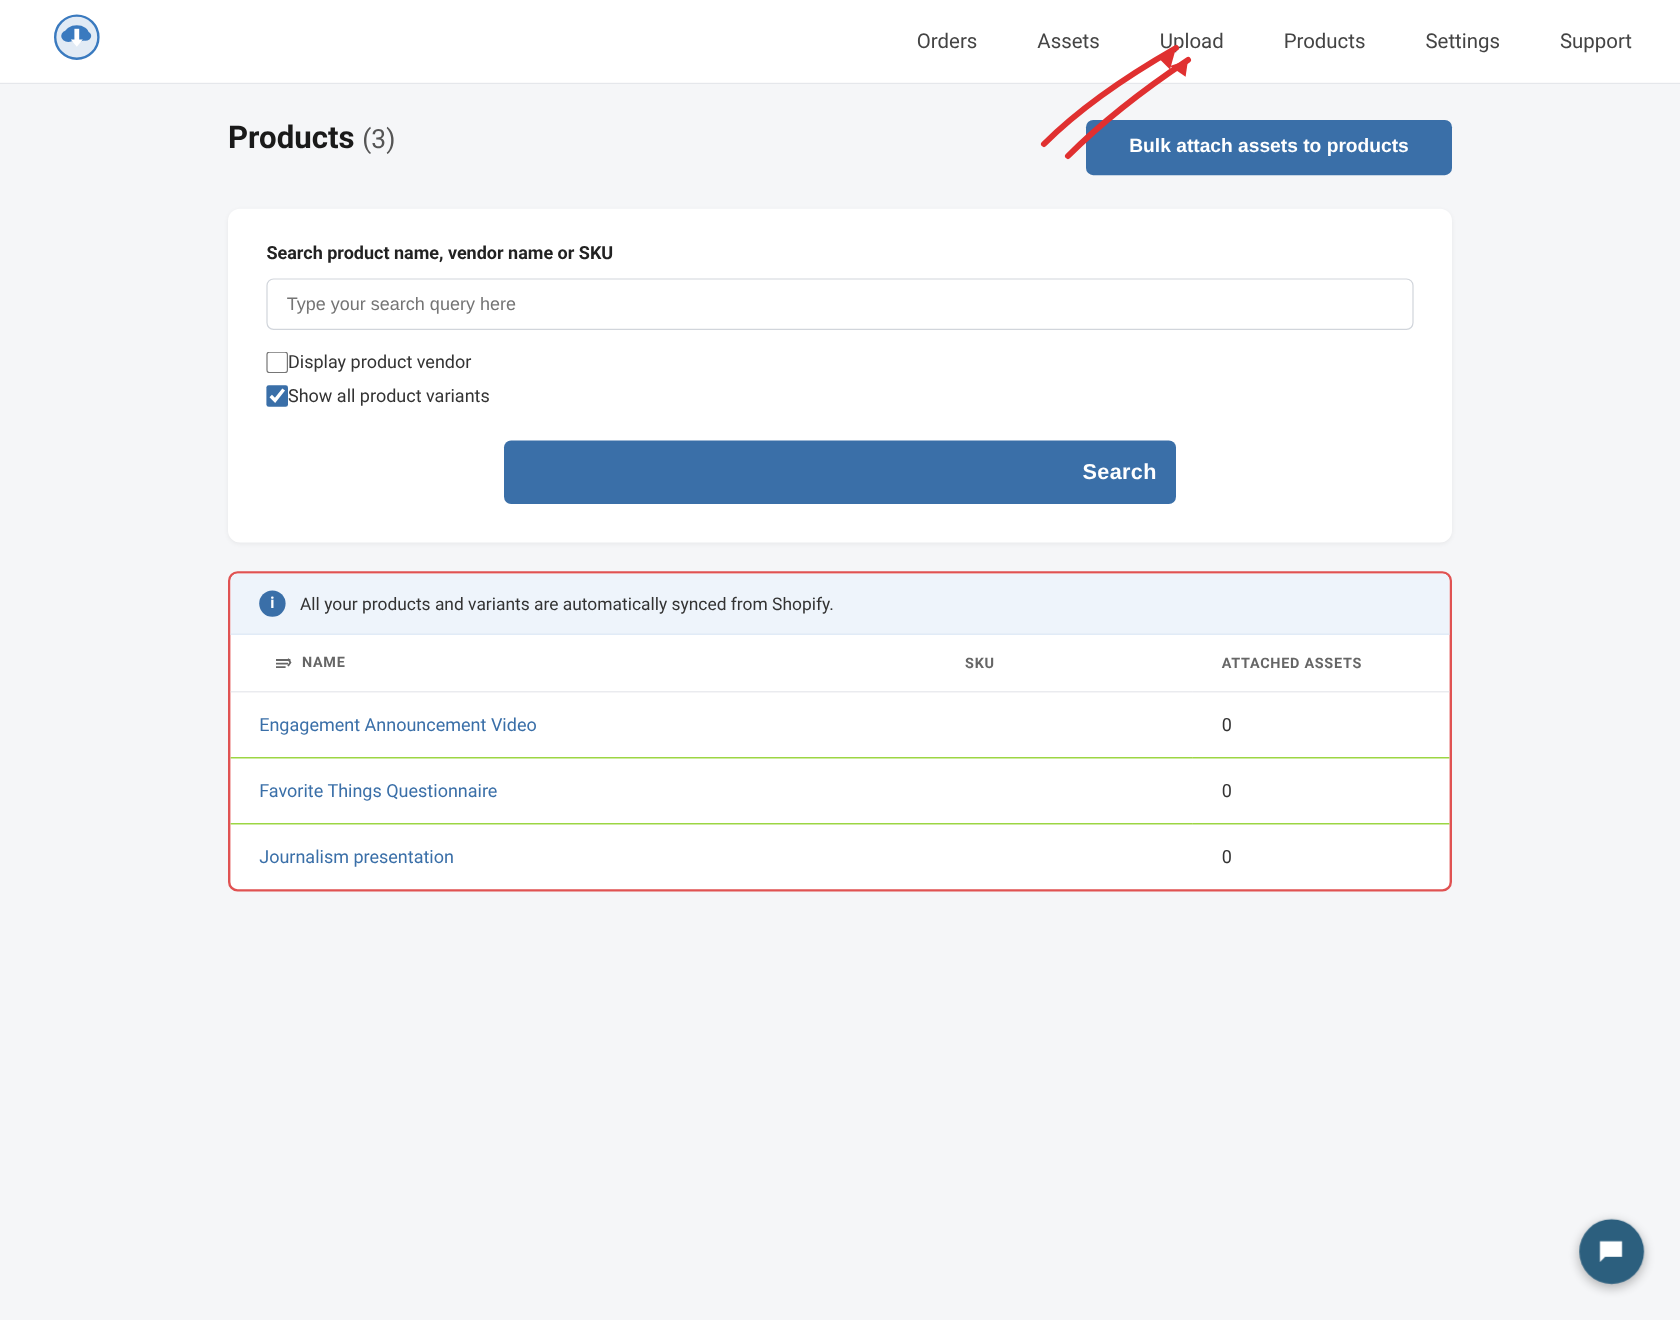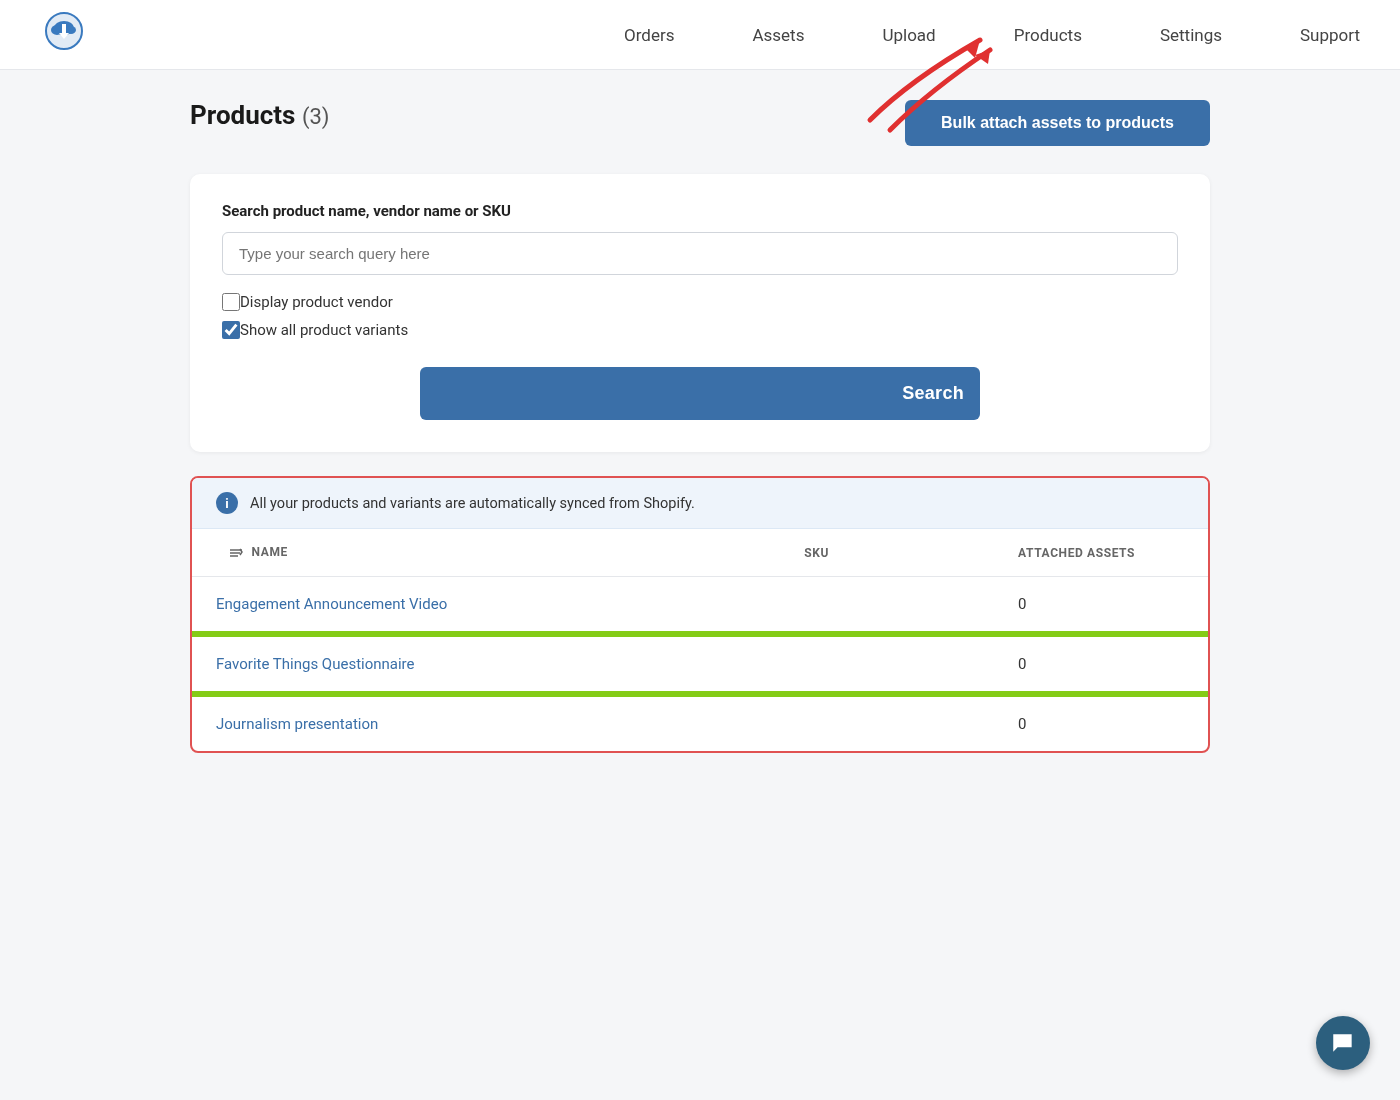--- a/index.html
+++ b/index.html
@@ -21,21 +21,21 @@
     }
     .nav-logo {
       margin-right: auto;
     }
     .logo-icon {
       width: 48px;
       height: 48px;
     }
     .nav-links {
       display: flex;
-      gap: 78px;
+      gap: 50px;
       list-style: none;
     }
     .nav-links a {
       text-decoration: none;
       color: #444;
       font-size: 17px;
     }
 
     
     .page {
@@ -186,21 +186,21 @@
     thead th.col-sku { width: 20%; }
     thead th.col-assets { width: 20%; }
 
     .sort-icon {
       display: inline-block;
       margin-right: 4px;
       vertical-align: middle;
     }
 
     tbody tr {
-      border-bottom: 6px solid #84cc16;
+      border-bottom: 1px solid #84cc16;
     }
     tbody tr:last-child { border-bottom: none; }
     tbody td {
       padding: 18px 24px;
       font-size: 15px;
       color: #333;
     }
     .product-link {
       color: #3a6fa8;
       text-decoration: none;

